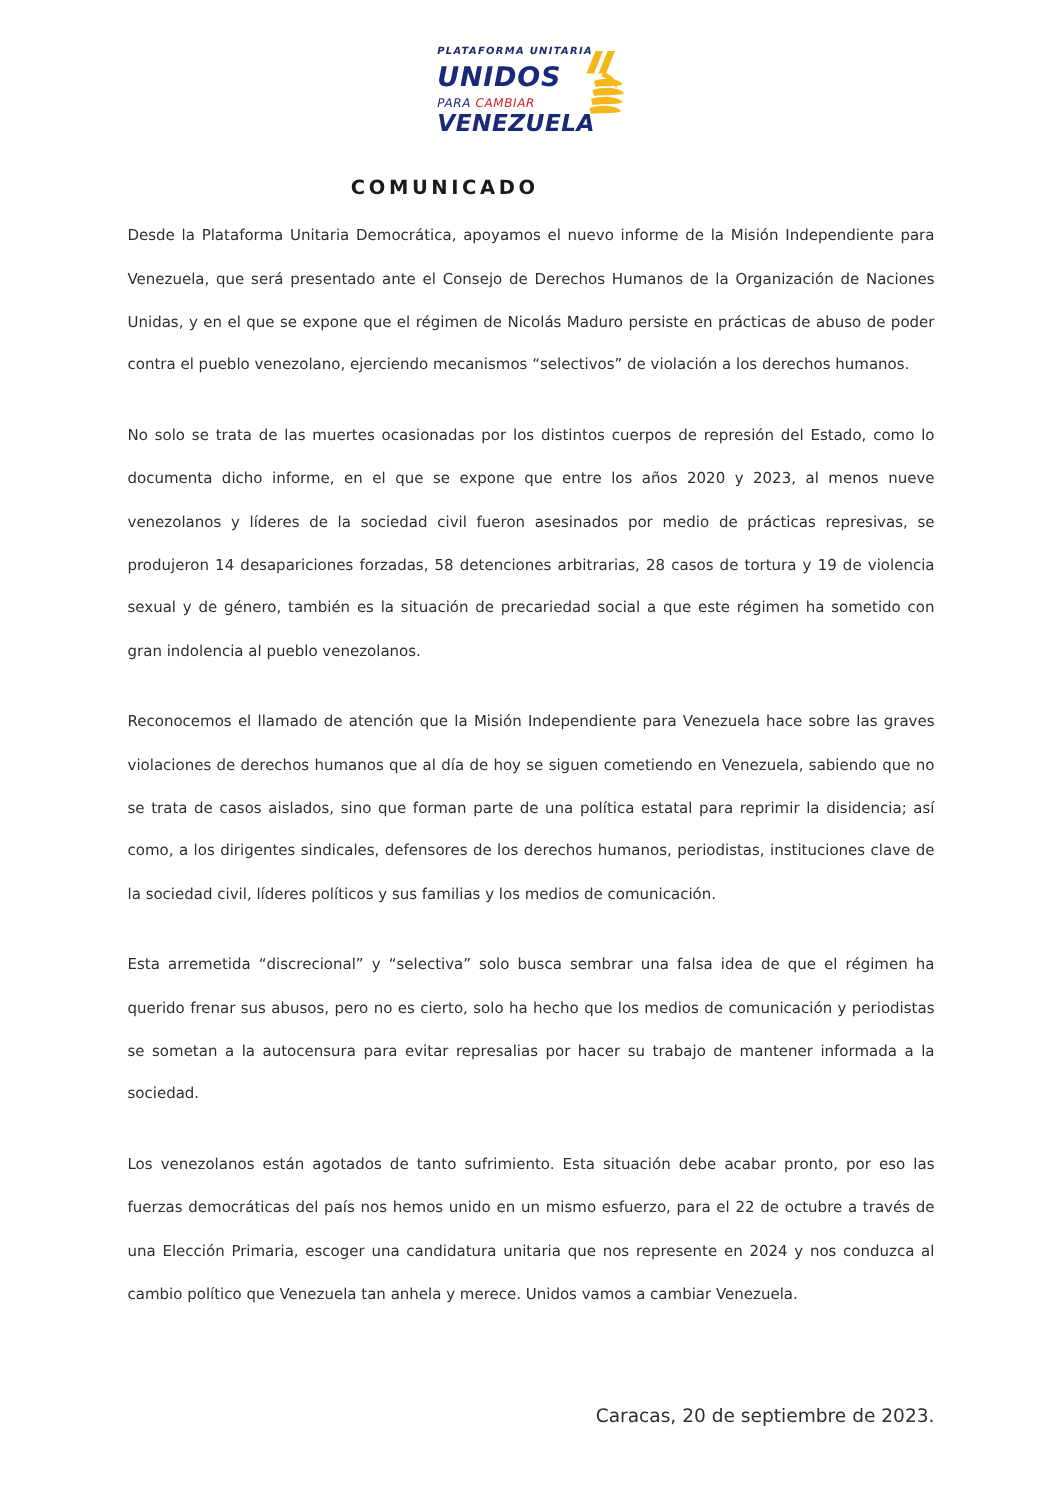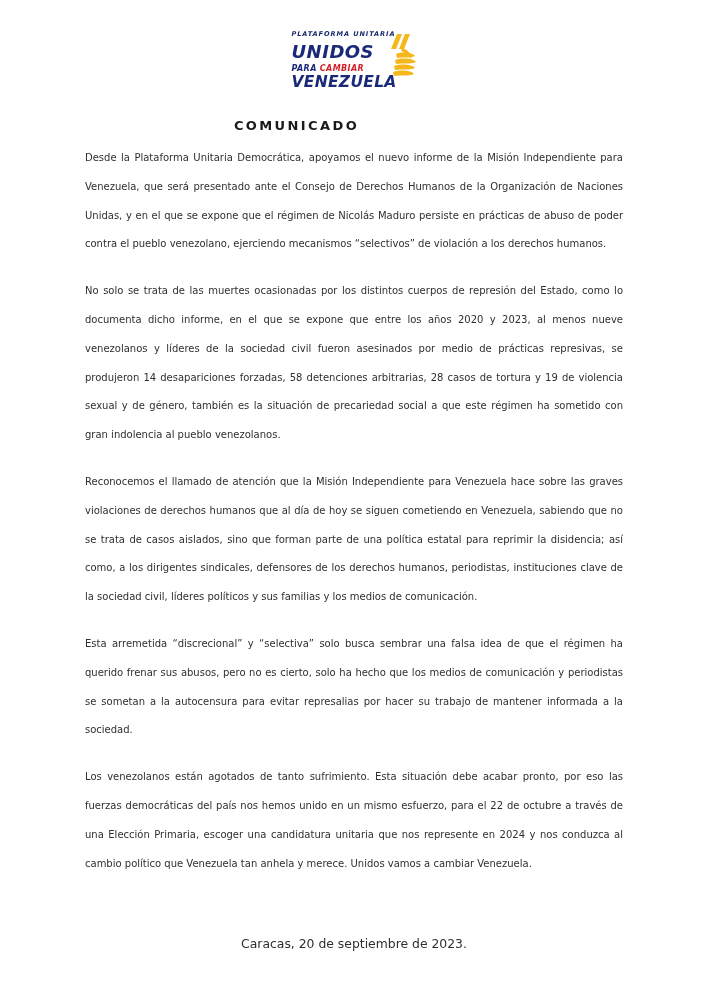--- a/index.html
+++ b/index.html
@@ -59,21 +59,21 @@
     font-weight: bold;
     font-style: italic;
     letter-spacing: 0.5px;
     color: #1b2a78;
     line-height: 23px;
     white-space: nowrap;
     margin-top: 1px;
   }
   .logo-line3 {
     font-size: 8px;
-    font-weight: bold;
+    font-weight: normal;
     font-style: italic;
     letter-spacing: 0.4px;
     line-height: 10px;
     white-space: nowrap;
     margin-top: 1px;
   }
   .logo-para { color: #1b2a78; }
   .logo-cambiar { color: #d42027; margin-left: 3px; }
   .logo-line4 {
     font-family: "DejaVu Sans", sans-serif;
@@ -129,21 +129,21 @@
 
   .signoff {
     position: absolute;
     top: 934px;
     left: 85px;
     width: 538px;
     font-family: "DejaVu Sans", sans-serif;
     font-size: 12.4px;
     line-height: 20px;
     color: #2f2f2f;
-    text-align: center;
+    text-align: right;
   }
 </style>
 </head>
 <body>
 
 <div class="page">
 
   <div class="logo-wrap">
     <div class="logo">
       <div class="logo-text-col">

